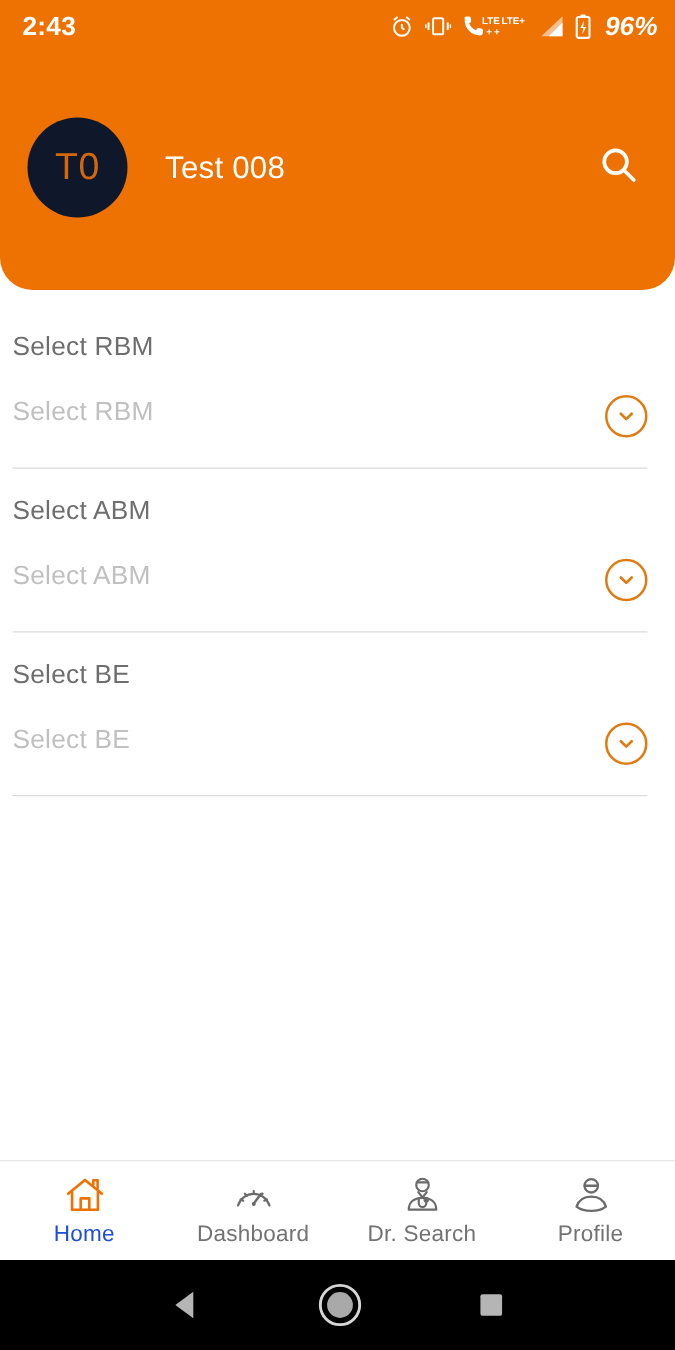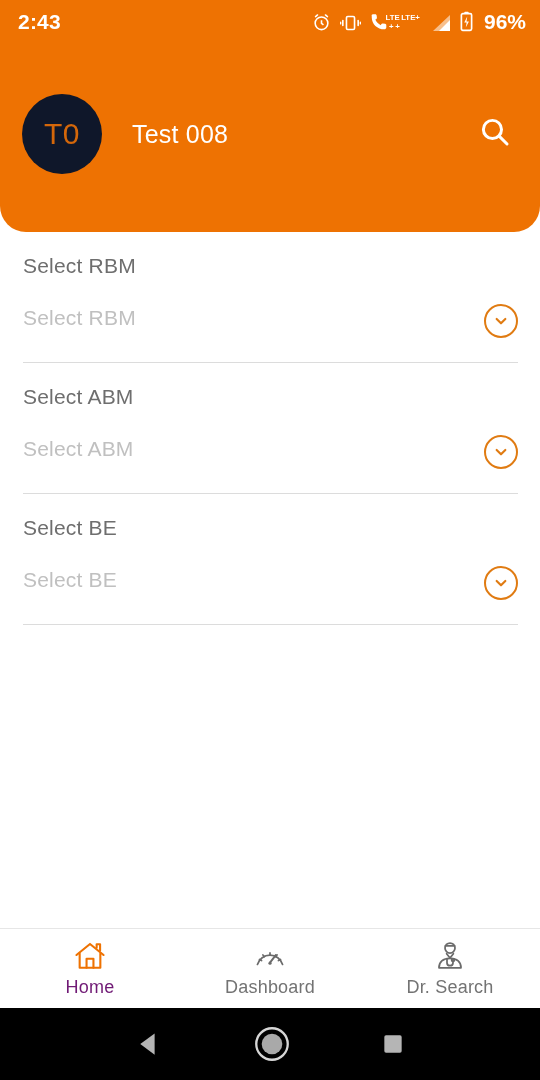--- a/index.html
+++ b/index.html
@@ -11,23 +11,23 @@
   }
   #app { position:relative; width:454px; height:1080px; background:#ffffff; }
 
   
   .statusbar{
     position:absolute; top:0; left:0; width:540px; height:42px;
     background:#ee7202; display:flex; align-items:center;
     padding:0 14px 0 18px; color:#ffffff;
   }
   .status-time{ font-size:21px; font-weight:bold; letter-spacing:.2px; line-height:1; }
-  .status-icons{ margin-left:auto; display:flex; align-items:flex-end; gap:9px; }
+  .status-icons{ margin-left:auto; display:flex; align-items:center; gap:9px; }
   .status-icons svg{ display:block; }
-  .status-batt{ font-size:21px; font-weight:bold; margin-left:2px; line-height:1; }
+  .status-batt{ font-size:21px; font-weight:bold; margin-left:2px; line-height:1;font-style:italic; }
 
   
   .header{
     position:absolute; top:0; left:0; width:540px; height:232px;
     background:#ee7202;
     border-bottom-left-radius:26px; border-bottom-right-radius:26px;
     z-index:1;
   }
   .header-row{
     position:absolute; top:92px; left:0; width:540px; height:84px;
@@ -43,22 +43,22 @@
     color:#ffffff; font-size:25px; margin-left:30px;
     white-space:nowrap; letter-spacing:.2px;
   }
   .search-btn{
     margin-left:auto; width:46px; height:46px;
     display:flex; align-items:center; justify-content:center;
   }
 
   
   .content{
-    position:absolute; top:220px; left:0; width:540px; height:696px;
-    background:#ffffff; padding:34px 22px 0 23px;
+    position:absolute; top:232px; left:0; width:540px; height:696px;
+    background:#ffffff; padding:34px 22px 0 10px;
   }
   .field{ margin-bottom:22px; }
   .field-label{
     font-size:21px; color:#6e6e6e; letter-spacing:.2px;
     margin-bottom:26px;
   }
   .field-control{
     display:flex; align-items:center;
     border-bottom:1px solid #dcdcdc;
     padding-bottom:30px;
@@ -77,21 +77,21 @@
     position:absolute; top:928px; left:0; width:540px; height:80px;
     background:#ffffff; border-top:1px solid #e6e6e6;
     display:flex; align-items:center;
   }
   .navitem{
     flex:1 1 0; display:flex; flex-direction:column;
     align-items:center; justify-content:center; gap:6px; height:100%;
   }
   .navicon{ height:32px; display:flex; align-items:flex-end; justify-content:center; }
   .navlabel{ font-size:18px; color:#737373; letter-spacing:.2px; }
-  .navitem.active .navlabel{ color:#701a75; }
+  .navitem.active .navlabel{ color:#1d4ed8; }
 
   
   .sysnav{
     position:absolute; top:1008px; left:0; width:540px; height:72px;
     background:#000000; display:flex; align-items:center; justify-content:space-around;
     padding:0 90px;
   }
   .sysbtn{ display:flex; align-items:center; justify-content:center; }
 </style>
 </head>
@@ -240,20 +240,30 @@
           <path d="M8.3 3.9 h7.4"></path>
           <path d="M3.2 21.4 c0-4.6 3.1-7.6 8.8-7.6 s8.8 3 8.8 7.6 z"></path>
           <path d="M9.3 10.2 L12 13.6 L14.7 10.2"></path>
           <path d="M9.6 14 v3.3 a2.4 2.4 0 0 0 4.8 0 v-2"></path>
           <circle cx="14.4" cy="15.1" r="1.1"></circle>
         </svg>
       </span>
       <span class="navlabel">Dr. Search</span>
     </div>
 
+    <div class="navitem">
+      <span class="navicon">
+        <svg width="30" height="30" viewBox="0 0 24 24" fill="none" stroke="#6b6b6b" stroke-width="1.5" stroke-linecap="round" stroke-linejoin="round">
+          <path d="M12 1.8 a4.3 4.3 0 0 1 0 8.6 a4.3 4.3 0 0 1 0-8.6 z"></path>
+          <path d="M7.8 6.1 h8.4"></path>
+          <path d="M2.6 19.4 c1.4-4.2 5-6.4 9.4-6.4 s8 2.2 9.4 6.4 c-2.6 2-6 2.8-9.4 2.8 s-6.8-.8-9.4-2.8 z"></path>
+        </svg>
+      </span>
+      <span class="navlabel">Profile</span>
+    </div>
 
   </div>
 
   <div class="sysnav">
     <div class="sysbtn">
       <svg width="30" height="30" viewBox="0 0 24 24">
         <path d="M16.5 3.5 L5 12 L16.5 20.5 Z" fill="#b5b5b5"></path>
       </svg>
     </div>
     <div class="sysbtn">

